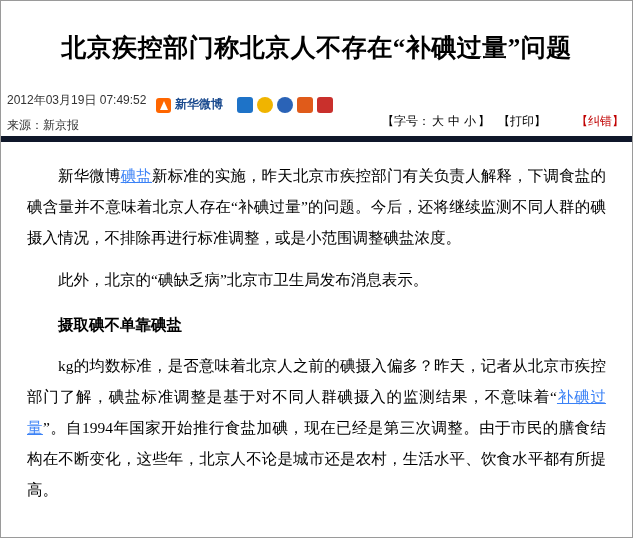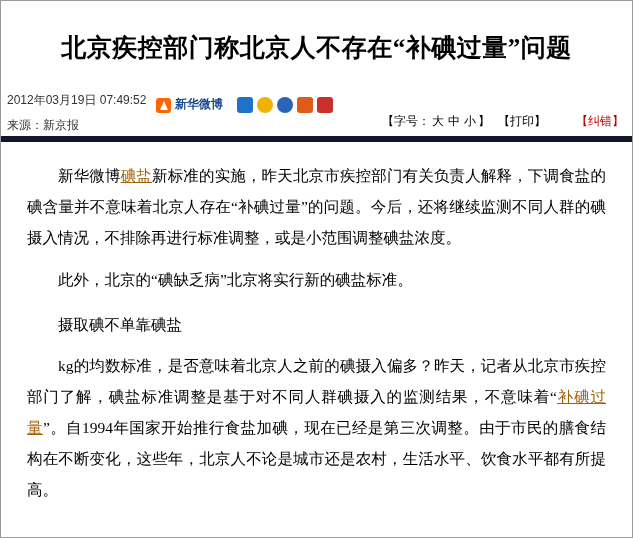--- a/index.html
+++ b/index.html
@@ -143,27 +143,27 @@
     line-height: 31px;
     font-family: "Liberation Serif", serif;
     color: #000;
   }
   .article p {
     margin: 0 0 11px 0;
     text-indent: 2em;
     text-align: justify;
   }
   .article p.subhead {
-    font-weight: normal;
+    font-weight: bold;
     text-indent: 2em;
     margin-top: 14px;
     margin-bottom: 10px;
   }
   .article a {
-    color: #a16207;
+    color: #3b82f6;
     text-decoration: underline;
   }
 </style>
 </head>
 <body>
 
 <div class="page">
 
   <div class="title-bar">
     <h1>北京疾控部门称北京人不存在“补碘过量”问题</h1>
@@ -189,18 +189,18 @@
     </div>
 
     <div class="meta-right">
       <span class="fontsize-box"><span>【字号：</span><a class="sz" href="#">大</a><a class="sz" href="#">中</a><a class="sz" href="#">小</a><span>】</span></span><span class="print-box">【打印】</span><span class="correct-box">【纠错】</span>
     </div>
 
   </div>
 
   <div class="article" id="article-body">
       <p><span>新华微博</span><a href="#">碘盐</a><span>新标准的实施，昨天北京市疾控部门有关负责人解释，下调食盐的碘含量并不意味着北京人存在“补碘过量”的问题。今后，还将继续监测不同人群的碘摄入情况，不排除再进行标准调整，或是小范围调整碘盐浓度。</span></p>
-      <p><span>此外，北京的“碘缺乏病”北京将实行新的碘盐标准。</span></p>
+      <p><span>此外，北京的“碘缺乏病”北京市卫生局发布消息表示。</span></p>
       <p class="subhead"><span>摄取碘不单靠碘盐</span></p>
       <p><span>kg的均数标准，是否意味着北京人之前的碘摄入偏多？昨天，记者从北京市疾控部门了解，碘盐标准调整是基于对不同人群碘摄入的监测结果，不意味着“</span><a href="#">补碘过量</a><span>”。自1994年国家开始推行食盐加碘，现在已经是第三次调整。由于市民的膳食结构在不断变化，这些年，北京人不论是城市还是农村，生活水平、饮食水平都有所提高。</span></p>
     </div>
 
 </div>
 
 </body></html>

